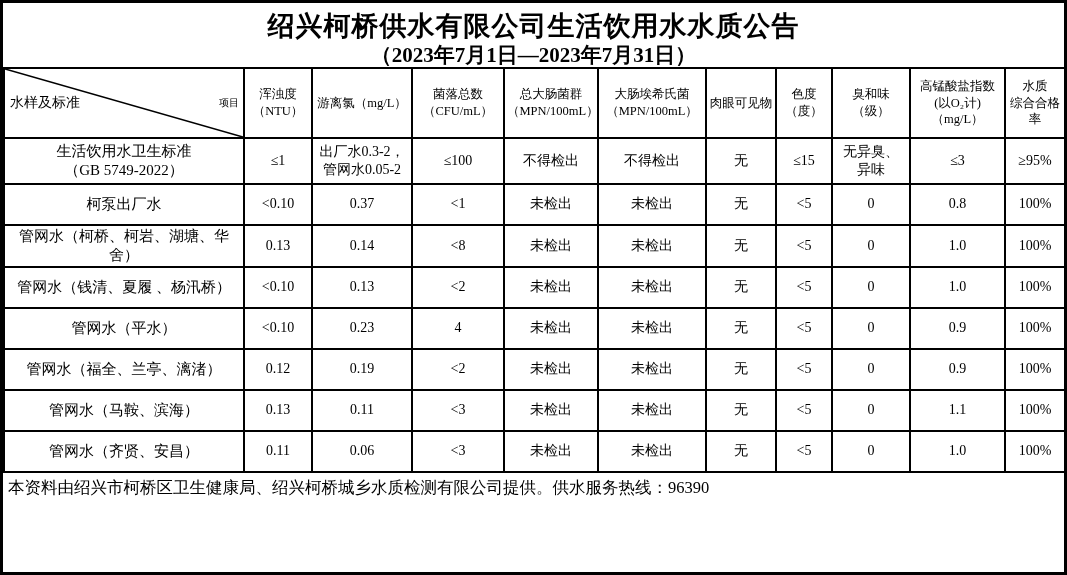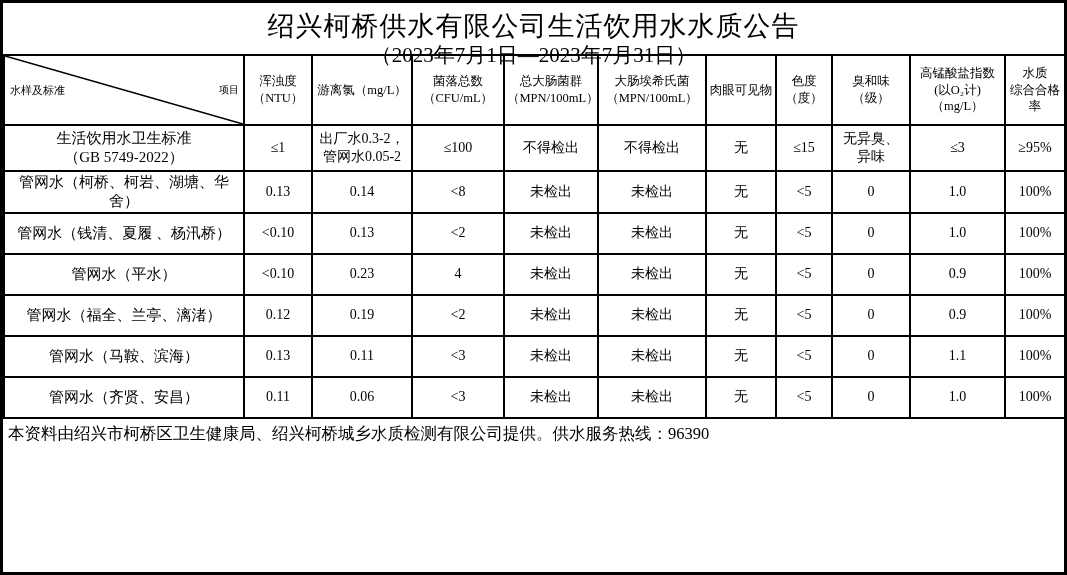--- a/index.html
+++ b/index.html
@@ -11,23 +11,24 @@
   }
   .page {
     width: 1067px;
     height: 575px;
     border: 3px solid #000000;
     background: #ffffff;
     overflow: hidden;
   }
   
   .title-block {
-    height: 51px;
+    height: 64px;
     padding-top: 7px;
     text-align: center;
+    font-weight: bold;
   }
   .title-block .main-title {
     font-size: 27px;
     line-height: 32px;
     letter-spacing: 1px;
     white-space: nowrap;
   }
   .title-block .sub-title {
     font-size: 21px;
     line-height: 27px;
@@ -65,21 +66,21 @@
   th.diag-cell svg {
     position: absolute;
     left: 0; top: 0;
     width: 100%; height: 100%;
     display: block;
   }
   .corner-bottom {
     position: absolute;
     left: 5px; top: 50%;
     transform: translateY(-50%);
-    font-size: 11px;
+    font-size: 14px;
     white-space: nowrap;
   }
   .corner-top {
     position: absolute;
     right: 4px; top: 50%;
     transform: translateY(-50%);
     font-size: 10px;
     white-space: nowrap;
   }
   
@@ -171,20 +172,33 @@
       <td>不得检出</td>
       <td>不得检出</td>
       <td>无</td>
       <td>≤15</td>
       <td>无异臭、
 异味</td>
       <td>≤3</td>
       <td>≥95%</td>
     </tr>
         <tr>
+      <td class="label-cell">柯泵出厂水</td>
+      <td>&lt;0.10</td>
+      <td>0.37</td>
+      <td>&lt;1</td>
+      <td>未检出</td>
+      <td>未检出</td>
+      <td>无</td>
+      <td>&lt;5</td>
+      <td>0</td>
+      <td>0.8</td>
+      <td>100%</td>
+    </tr>
+        <tr>
       <td class="label-cell">管网水（柯桥、柯岩、湖塘、华舍）</td>
       <td>0.13</td>
       <td>0.14</td>
       <td>&lt;8</td>
       <td>未检出</td>
       <td>未检出</td>
       <td>无</td>
       <td>&lt;5</td>
       <td>0</td>
       <td>1.0</td>

